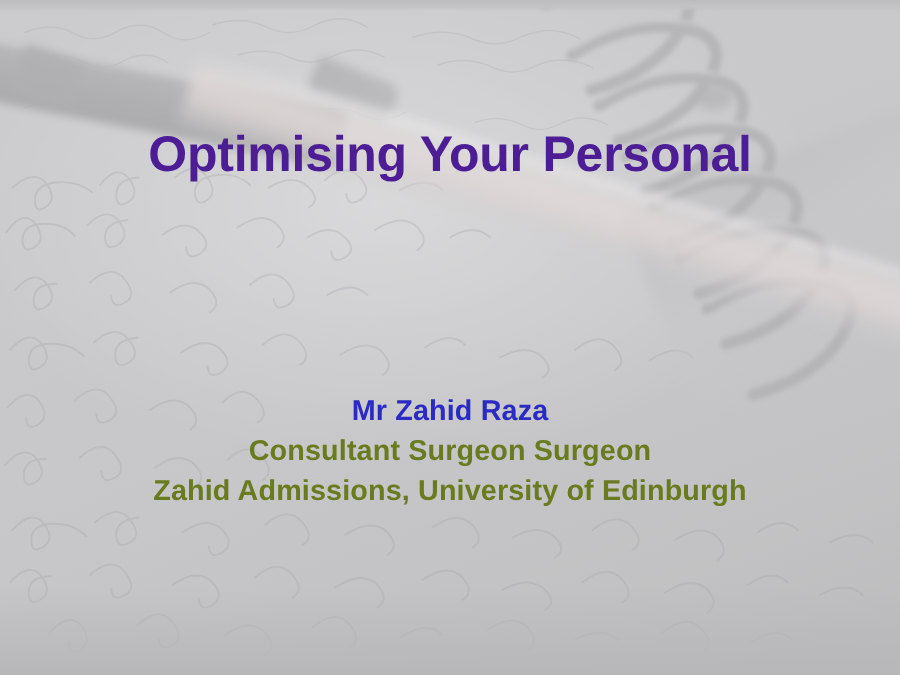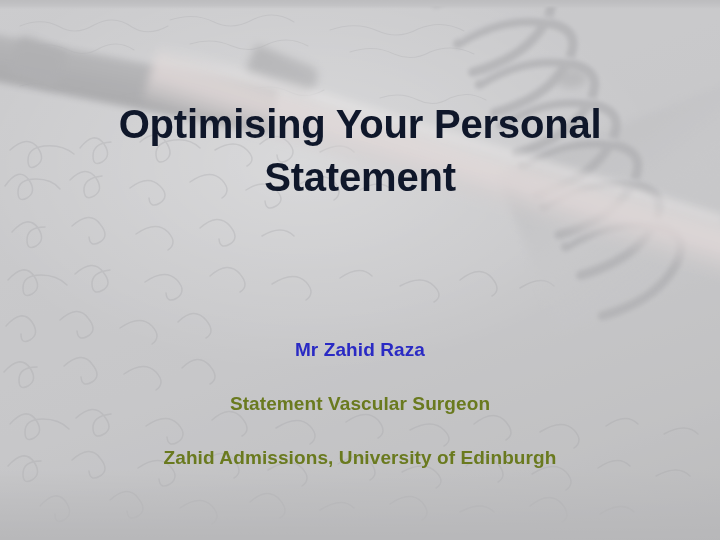--- a/index.html
+++ b/index.html
@@ -180,42 +180,41 @@
   }
 
   .title-block {
     position: absolute;
     left: 60px;
     top: 98px;
     width: 600px;
     text-align: center;
   }
   .title-line {
-    color: #0f172a;
+    color: #4c1d95;
     font-size: 40px;
     font-weight: bold;
     line-height: 53px;
     letter-spacing: -0.2px;
     white-space: nowrap;
   }
 
   .subtitle-block {
     position: absolute;
     left: 40px;
     top: 312px;
     width: 640px;
     text-align: center;
   }
   .sub-line {
-    font-size: 19px;
+    font-size: 23px;
     font-weight: bold;
     line-height: 32px;
     letter-spacing: 0.1px;
     white-space: nowrap;
-    margin-top: 22px;
   }
   .sub-name  { color: #2a2ac4; }
   .sub-green { color: #6a7a1f; }
 </style>
 </head>
 <body>
 
 <div class="slide">
 
   <div class="bg-layer">
@@ -352,23 +351,22 @@
 
     <div class="bg-topband"></div>
     <div class="bg-bottomband"></div>
     <div class="bg-wash"></div>
   </div>
 
   <div class="content">
 
     <div class="title-block">
       <div class="title-line">Optimising Your Personal</div>
-      <div class="title-line">Statement</div>
     </div>
 
     <div class="subtitle-block">
       <div class="sub-line sub-name">Mr Zahid Raza</div>
-      <div class="sub-line sub-green">Statement Vascular Surgeon</div>
+      <div class="sub-line sub-green">Consultant Surgeon Surgeon</div>
       <div class="sub-line sub-green">Zahid Admissions, University of Edinburgh</div>
     </div>
 
   </div>
 </div>
 
 </body></html>

